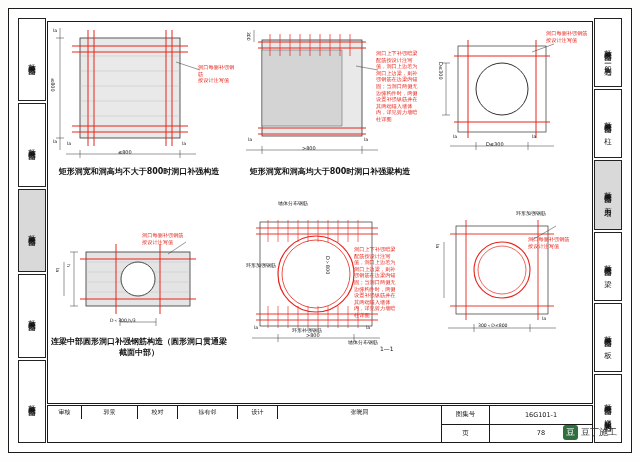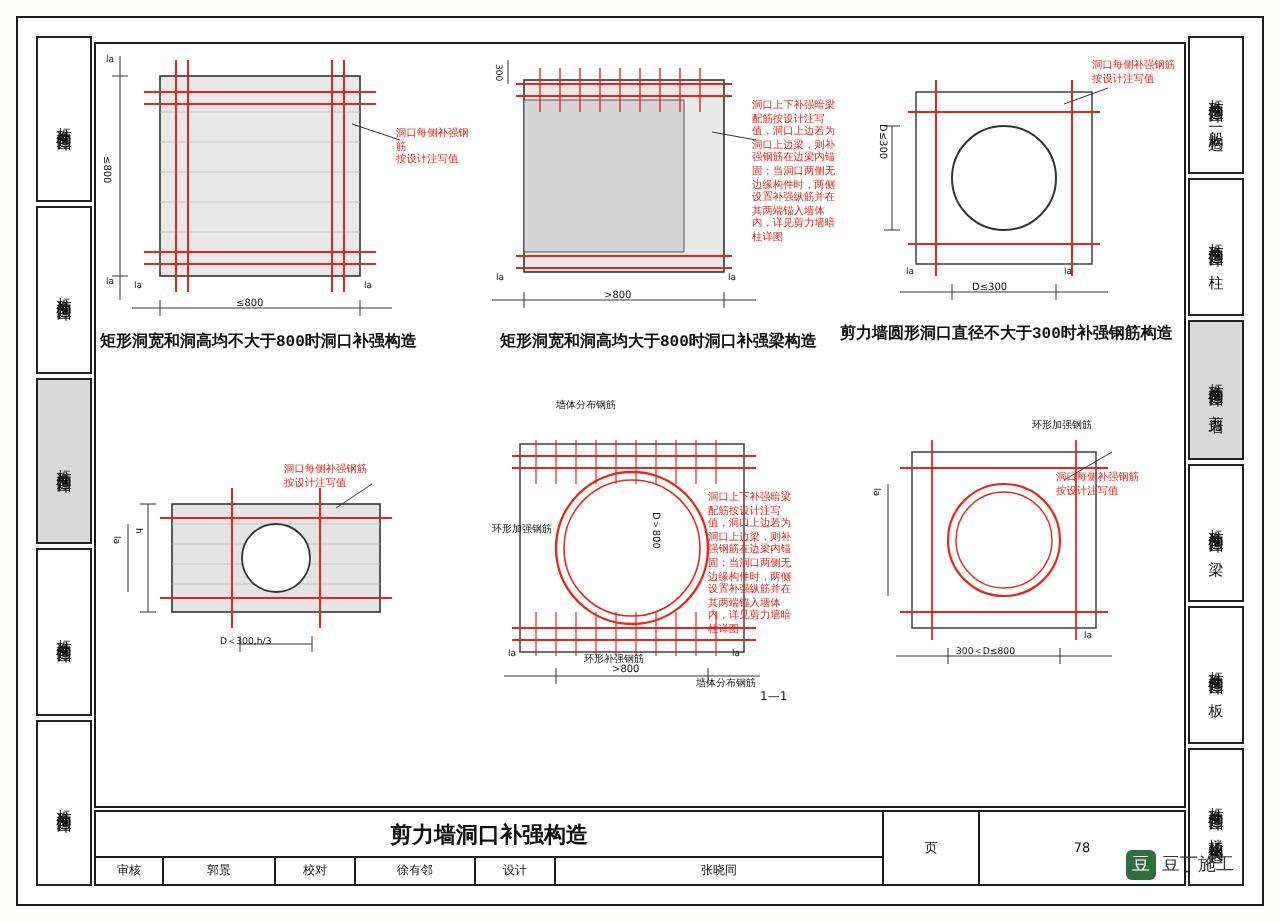--- a/index.html
+++ b/index.html
@@ -49,26 +49,26 @@
     background:#fff;
     text-align:center;
     padding:1px 0;
     box-sizing:border-box;
   }
   .tab.dark{background:#d9d9d9;}
   
   .cell{position:absolute;box-sizing:border-box;}
   .caption{
     position:absolute;
+    text-align:center;
     font-size:8px;
     font-weight:bold;
     color:#111;
     line-height:11px;
     width:100%;
-    font-family:Liberation Mono, monospace;
   }
   .redtext{
     color:#e8241b;
     font-size:5.2px;
     line-height:6.6px;
     letter-spacing:0px;
   }
   .blktext{font-size:5.2px;line-height:6.6px;color:#111;}
   .dimtext{font-size:5px;color:#111;}
   
@@ -222,21 +222,21 @@
             <line x1="130" y1="124" x2="146" y2="124"></line>
             <line x1="22" y1="4" x2="22" y2="16"></line>
           </g>
           <line x1="124" y1="40" x2="146" y2="44" stroke="#333" stroke-width="0.5"></line>
         </svg>
         <div class="dimtext" style="position:absolute;left:70px;top:119px;">&gt;800</div>
         <div class="dimtext" style="position:absolute;left:16px;top:111px;font-size:4.5px;">la</div>
         <div class="dimtext" style="position:absolute;left:132px;top:111px;font-size:4.5px;">la</div>
         <div class="dimtext" style="position:absolute;left:14px;top:6px;font-size:4.5px;writing-mode:vertical-rl;">300</div>
         <div class="redtext" style="position:absolute;left:144px;top:24px;width:46px;">洞口上下补强暗梁配筋按设计注写值，洞口上边若为洞口上边梁，则补强钢筋在边梁内锚固；当洞口两侧无边缘构件时，两侧设置补强纵筋并在其两端锚入墙体内，详见剪力墙暗柱详图</div>
-        <div class="caption" style="top:140px;left:18px;">矩形洞宽和洞高均大于800时洞口补强梁构造</div>
+        <div class="caption" style="top:140px;left:8px;">矩形洞宽和洞高均大于800时洞口补强梁构造</div>
       </div>
 
       <div class="cell" style="left:372px;top:4px;width:172px;height:160px;">
         <svg width="172" height="146" viewBox="0 0 172 146">
           <rect x="38" y="20" width="88" height="86" fill="#ffffff" stroke="#333" stroke-width="0.7"></rect>
           <circle cx="82" cy="63" r="26" fill="#ffffff" stroke="#333" stroke-width="1"></circle>
           <g stroke="#e8241b" stroke-width="1">
             <line x1="34" y1="30" x2="130" y2="30"></line>
             <line x1="34" y1="96" x2="130" y2="96"></line>
             <line x1="48" y1="14" x2="48" y2="112"></line>
@@ -253,21 +253,20 @@
             <line x1="108" y1="120" x2="134" y2="120"></line>
           </g>
           <line x1="112" y1="26" x2="134" y2="18" stroke="#333" stroke-width="0.5"></line>
         </svg>
         <div class="dimtext" style="position:absolute;left:66px;top:115px;">D≤300</div>
         <div class="dimtext" style="position:absolute;left:18px;top:36px;writing-mode:vertical-rl;">D≤300</div>
         <div class="dimtext" style="position:absolute;left:33px;top:108px;font-size:4.5px;">la</div>
         <div class="dimtext" style="position:absolute;left:112px;top:108px;font-size:4.5px;">la</div>
         <div class="redtext" style="position:absolute;left:126px;top:4px;width:44px;white-space:pre-line;">洞口每侧补强钢筋
 按设计注写值</div>
-        <div class="caption" style="top:136px;left:0;">剪力墙圆形洞口直径不大于300时补强钢筋构造</div>
       </div>
 
       <div class="cell" style="left:2px;top:182px;width:178px;height:170px;">
         <svg width="178" height="152" viewBox="0 0 178 152">
           <rect x="36" y="48" width="104" height="54" fill="#e4e4e4" stroke="#333" stroke-width="0.8"></rect>
           <g stroke="#bbb" stroke-width="0.4">
             <line x1="36" y1="58" x2="140" y2="58"></line>
             <line x1="36" y1="68" x2="140" y2="68"></line>
             <line x1="36" y1="78" x2="140" y2="78"></line>
             <line x1="36" y1="88" x2="140" y2="88"></line>
@@ -288,20 +287,21 @@
             <line x1="20" y1="102" x2="28" y2="102"></line>
             <line x1="14" y1="58" x2="14" y2="92"></line>
           </g>
           <line x1="118" y1="50" x2="136" y2="38" stroke="#333" stroke-width="0.5"></line>
         </svg>
         <div class="dimtext" style="position:absolute;left:60px;top:114px;font-size:4.6px;">D＜300,h/3</div>
         <div class="dimtext" style="position:absolute;left:16px;top:60px;writing-mode:vertical-rl;font-size:4.6px;">h</div>
         <div class="dimtext" style="position:absolute;left:5px;top:64px;writing-mode:vertical-rl;font-size:4.6px;">la</div>
         <div class="redtext" style="position:absolute;left:92px;top:28px;width:44px;white-space:pre-line;">洞口每侧补强钢筋
 按设计注写值</div>
+        <div class="caption" style="top:132px;left:0;">连梁中部圆形洞口补强钢筋构造（圆形洞口贯通梁截面中部）</div>
       </div>
 
       <div class="cell" style="left:184px;top:172px;width:180px;height:185px;">
         <svg width="180" height="160" viewBox="0 0 180 160">
           <rect x="28" y="28" width="112" height="104" fill="#ffffff" stroke="#333" stroke-width="0.7"></rect>
           <circle cx="84" cy="80" r="38" fill="#ffffff" stroke="#e8241b" stroke-width="1.2"></circle>
           <circle cx="84" cy="80" r="34" fill="none" stroke="#e8241b" stroke-width="0.8"></circle>
           <g stroke="#e8241b" stroke-width="0.9">
             <line x1="24" y1="34" x2="146" y2="34"></line>
             <line x1="24" y1="40" x2="146" y2="40"></line>
@@ -376,32 +376,35 @@
         <div class="dimtext" style="position:absolute;left:15px;top:40px;writing-mode:vertical-rl;font-size:4.6px;">la</div>
         <div class="dimtext" style="position:absolute;left:122px;top:112px;font-size:4.5px;">la</div>
         <div class="redtext" style="position:absolute;left:108px;top:32px;width:44px;white-space:pre-line;">洞口每侧补强钢筋
 按设计注写值</div>
       </div>
 
     </div>
 
     <div class="titleblock">
       <div class="tb-left">
-        <div class="tb-main">剪力墙洞口补强构造</div>
         <div class="tb-row">
           <div class="tb-cellx" style="width:34px;">审核</div>
           <div class="tb-cellx" style="width:56px;">郭景</div>
           <div class="tb-cellx" style="width:40px;">校对</div>
           <div class="tb-cellx" style="width:60px;">徐有邻</div>
           <div class="tb-cellx" style="width:40px;">设计</div>
           <div class="tb-cellx" style="flex:1;border-right:none;">张晓同</div>
         </div>
       </div>
       <div class="tb-right">
         <div class="tb-r-row">
+          <div class="tb-r-lab">图集号</div>
+          <div class="tb-r-val">16G101-1</div>
+        </div>
+        <div class="tb-r-row">
           <div class="tb-r-lab">页</div>
           <div class="tb-r-val">78</div>
         </div>
       </div>
     </div>
 
     <div class="watermark">
       <div class="wm-logo">豆</div>
       <div>豆丁施工</div>
     </div>

